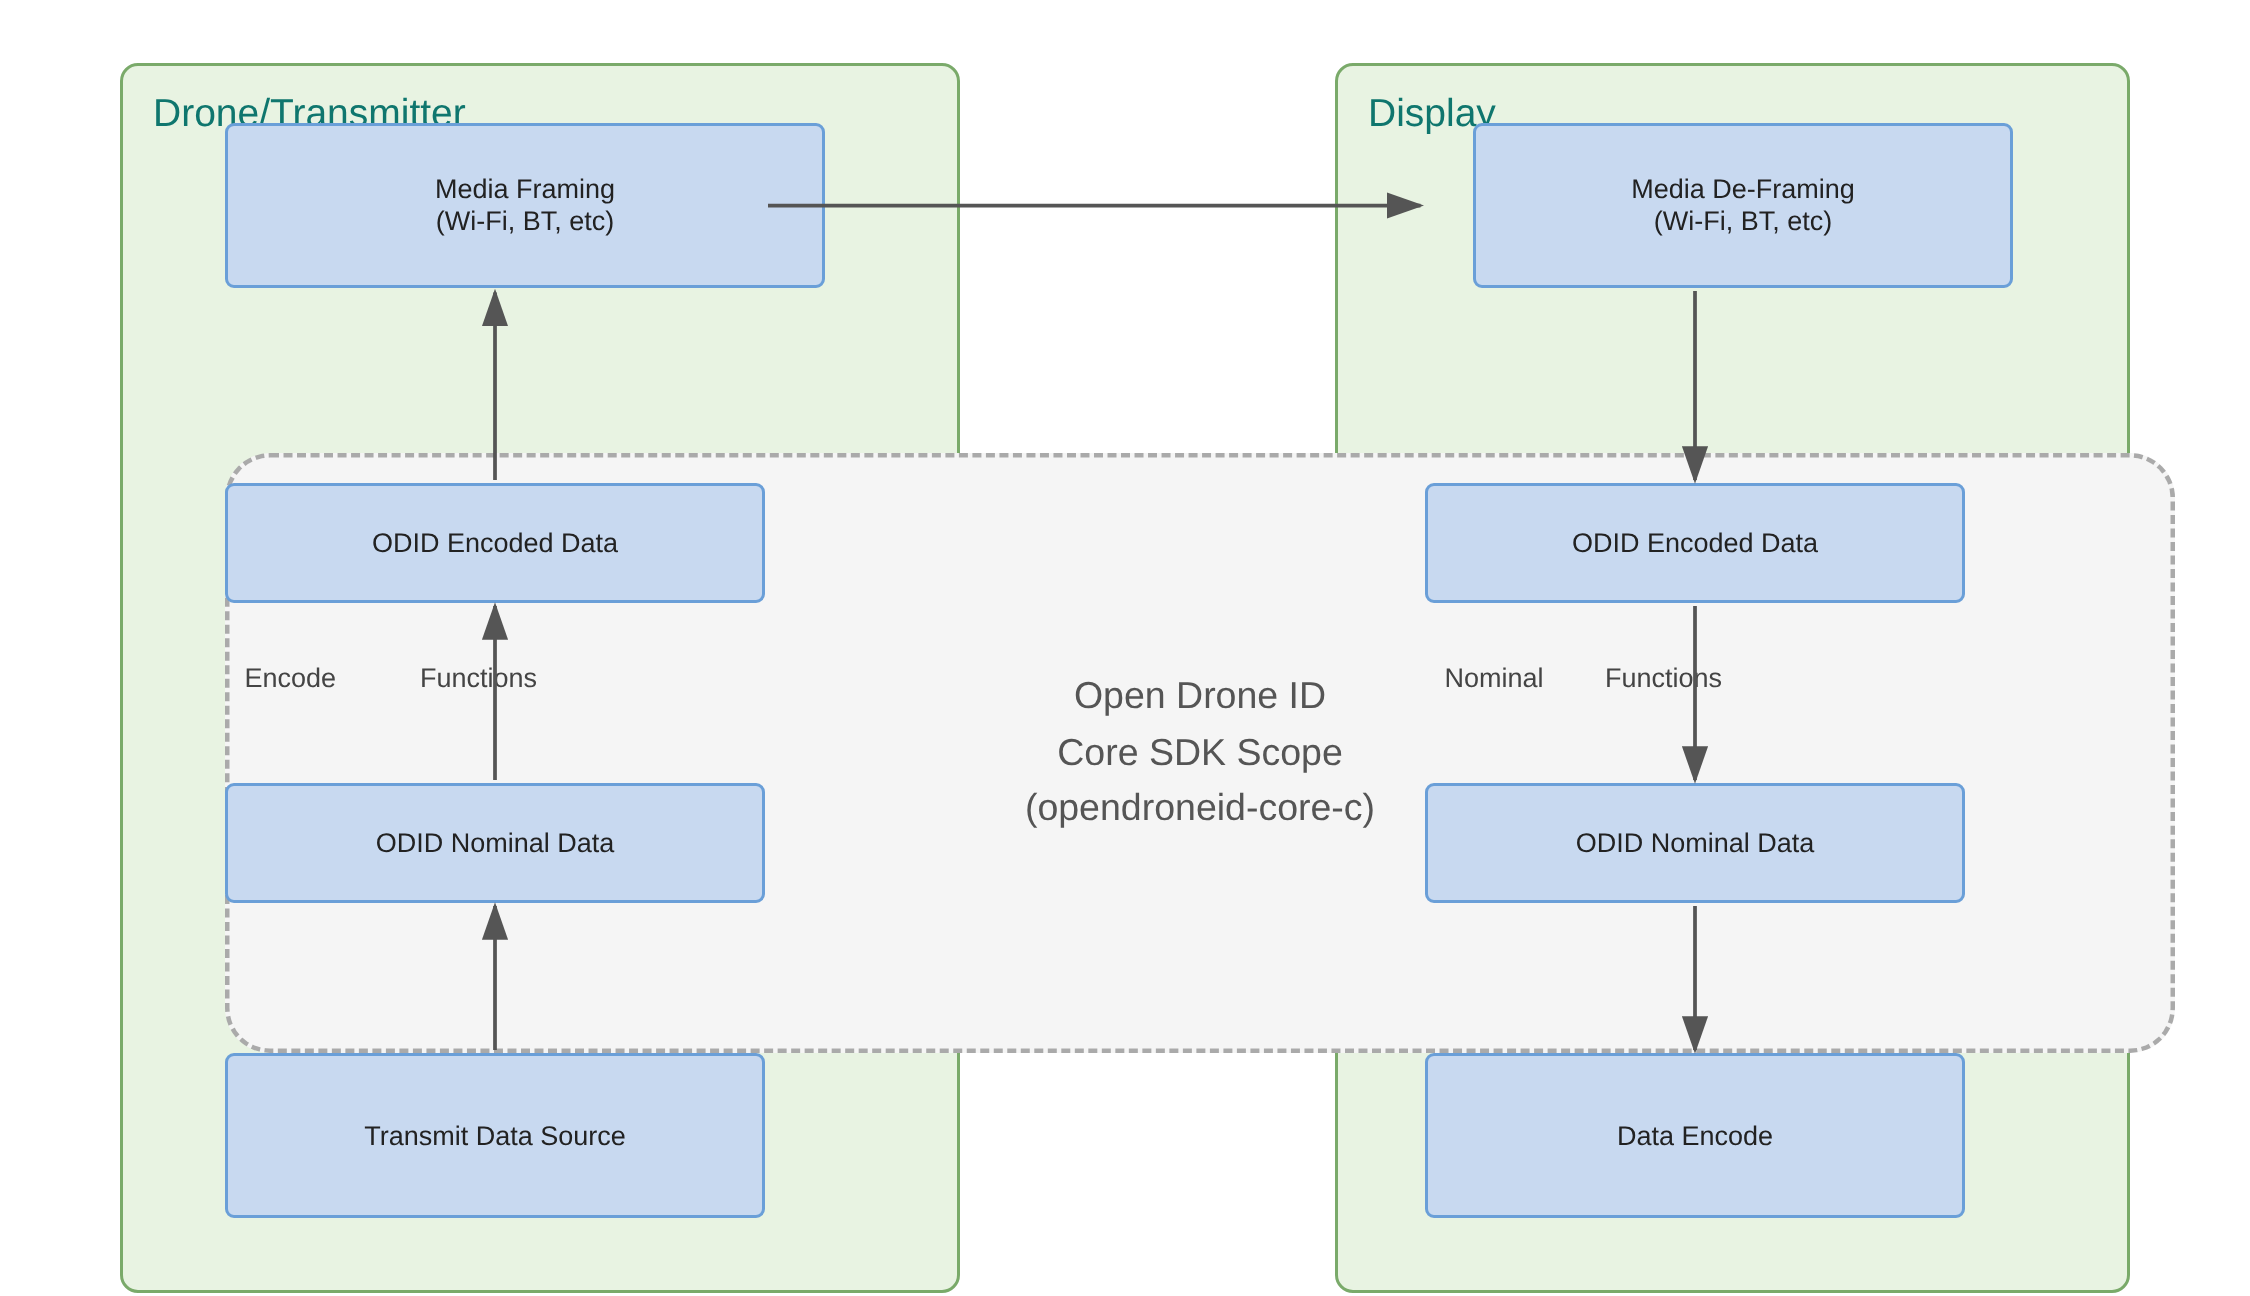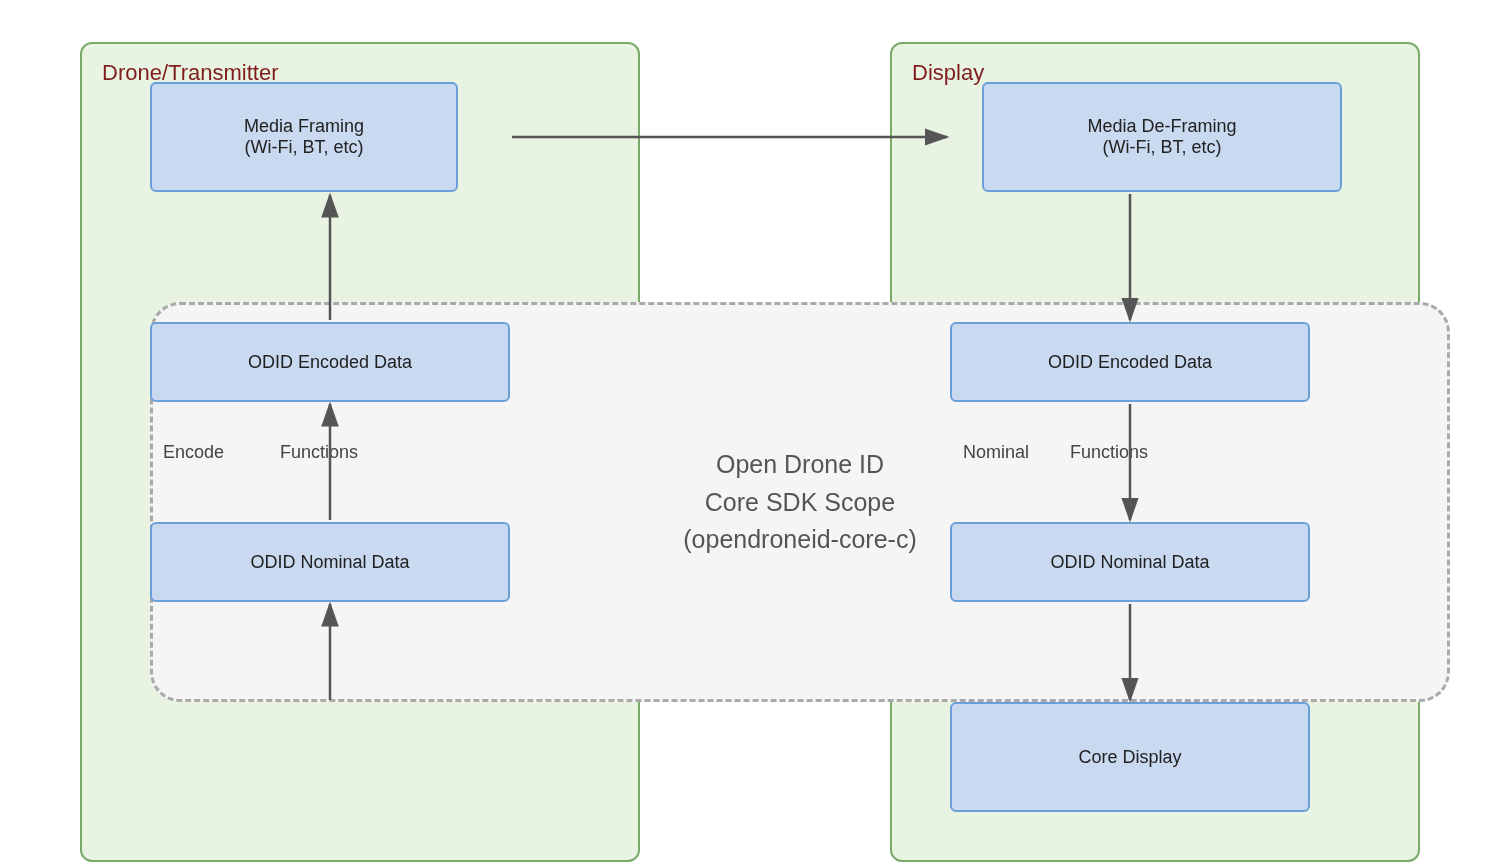--- a/index.html
+++ b/index.html
@@ -34,22 +34,22 @@
     .outer-box-right {
       left: 840px;
       top: 20px;
       width: 530px;
       height: 820px;
     }
     .outer-box-title {
       position: absolute;
       top: 16px;
       left: 20px;
-      font-size: 22px;
-      color: #7f1d1d;
+      font-size: 26px;
+      color: #0f766e;
       font-weight: normal;
     }
     
     .sdk-scope-box {
       position: absolute;
       left: 100px;
       top: 280px;
       width: 1300px;
       height: 400px;
       border: 3px dashed #aaa;
@@ -78,21 +78,21 @@
       justify-content: center;
       text-align: center;
       font-size: 18px;
       color: #222;
       padding: 10px;
     }
     
     .box-media-framing {
       left: 100px;
       top: 60px;
-      width: 308px;
+      width: 400px;
       height: 110px;
     }
     .box-odid-encoded-left {
       left: 100px;
       top: 300px;
       width: 360px;
       height: 80px;
     }
     .box-odid-nominal-left {
       left: 100px;
@@ -174,35 +174,38 @@
   </div>
 
   <div class="component-box box-odid-encoded-left">
     <span>ODID Encoded Data</span>
   </div>
 
   <div class="component-box box-odid-nominal-left">
     <span>ODID Nominal Data</span>
   </div>
 
+  <div class="component-box box-transmit-source">
+    <span>Transmit Data Source</span>
+  </div>
 
   <div class="component-box box-media-deframing">
     <span>Media De-Framing<br>(Wi-Fi, BT, etc)</span>
   </div>
 
   <div class="component-box box-odid-encoded-right">
     <span>ODID Encoded Data</span>
   </div>
 
   <div class="component-box box-odid-nominal-right">
     <span>ODID Nominal Data</span>
   </div>
 
   <div class="component-box box-data-display">
-    <span>Core Display</span>
+    <span>Data Encode</span>
   </div>
 
   <div class="arrow-label" style="left: 113px; top: 420px;">Encode</div>
   <div class="arrow-label" style="left: 230px; top: 420px;">Functions</div>
 
   <div class="arrow-label" style="left: 913px; top: 420px;">Nominal</div>
   <div class="arrow-label" style="left: 1020px; top: 420px;">Functions</div>
 
   <svg class="arrows-svg" xmlns="http://www.w3.org/2000/svg">
     <defs>

